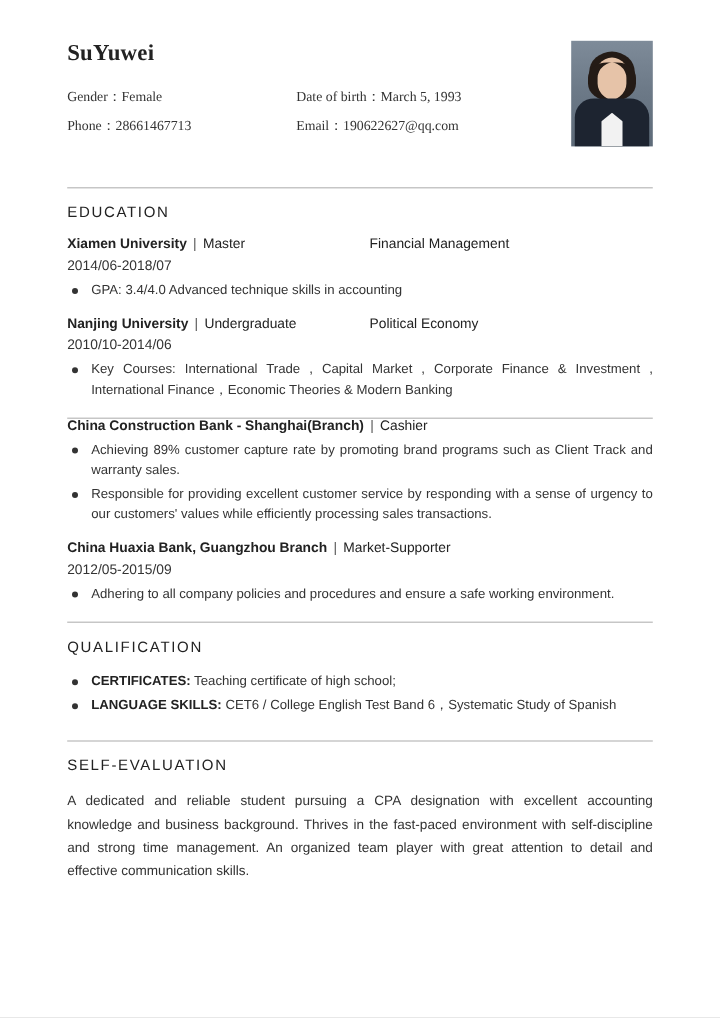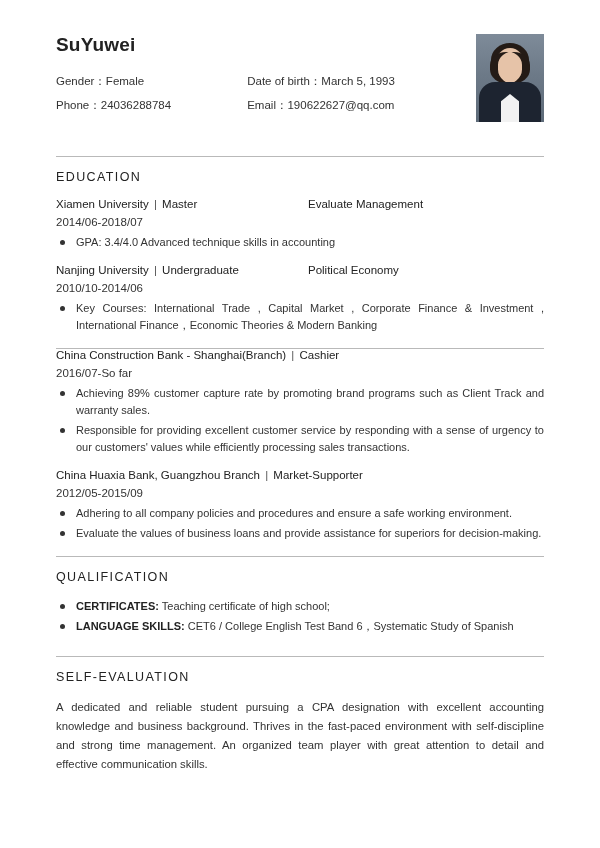--- a/index.html
+++ b/index.html
@@ -19,20 +19,21 @@
     overflow: hidden;
   }
   .content {
     padding: 34px 56px 0 56px;
   }
 
   
   .header {
     position: relative;
     min-height: 108px;
+    font-family: Liberation Serif, serif;
   }
   .name {
     font-size: 19px;
     font-weight: bold;
     color: #222;
     letter-spacing: 0.2px;
     margin: 0 0 18px 0;
   }
   .info-line {
     font-size: 11.5px;
@@ -122,21 +123,21 @@
   .entry {
     margin-bottom: 13px;
   }
   .entry-head {
     font-size: 11.5px;
     color: #222;
     margin-bottom: 6px;
     position: relative;
   }
   .entry-head .org {
-    font-weight: normal;
+    font-weight: bold;
   }
   .entry-head .sep {
     color: #555;
     padding: 0 2px;
   }
   .entry-head .role {
     font-weight: normal;
     margin-top: 44px;
   }
   .entry-head .right {
@@ -201,21 +202,21 @@
         <span class="col-a">
           <span>Gender：</span><span>Female</span>
         </span>
         <span>
           <span>Date of birth：</span><span>March 5, 1993</span>
         </span>
       </div>
 
       <div class="info-line">
         <span class="col-a">
-          <span>Phone：</span><span>24036288784</span>
+          <span>Phone：</span><span>28661467713</span>
         </span>
         <span>
           <span>Email：</span><span>190622627@qq.com</span>
         </span>
       </div>
 
 
       <div class="photo">
         <div class="hair"></div>
         <div class="head"></div>
@@ -226,21 +227,21 @@
     </div>
 
     <hr class="rule">
     <div class="section-title">EDUCATION</div>
 
     <div class="entry">
       <div class="entry-head">
         <span class="org">Xiamen University</span>
         <span class="sep">|</span>
         <span class="role">Master</span>
-        <span class="right">Evaluate Management</span>
+        <span class="right">Financial Management</span>
       </div>
       <div class="entry-date">2014/06-2018/07</div>
       <ul class="bullets">
         <li>GPA: 3.4/4.0        Advanced technique skills in accounting</li>
       </ul>
     </div>
 
     <div class="entry">
       <div class="entry-head">
         <span class="org">Nanjing University</span>
@@ -255,37 +256,35 @@
     </div>
 
     <hr class="rule">
 
     <div class="entry">
       <div class="entry-head">
         <span class="org">China Construction Bank - Shanghai(Branch)</span>
         <span class="sep">|</span>
         <span class="role">Cashier</span>
       </div>
-      <div class="entry-date">2016/07-So far</div>
       <ul class="bullets">
         <li>Achieving 89% customer capture rate by promoting brand programs such as Client Track and warranty sales.</li>
         <li>Responsible for providing excellent customer service by responding with a sense of urgency to our customers'  values while efficiently processing sales transactions.</li>
       </ul>
     </div>
 
     <div class="entry">
       <div class="entry-head">
         <span class="org">China Huaxia Bank, Guangzhou Branch</span>
         <span class="sep">|</span>
         <span class="role">Market-Supporter</span>
       </div>
       <div class="entry-date">2012/05-2015/09</div>
       <ul class="bullets">
         <li>Adhering to all company policies and procedures and ensure a safe working environment.</li>
-        <li>Evaluate the values of business loans and provide assistance for superiors for decision-making.</li>
       </ul>
     </div>
 
     <hr class="rule">
     <div class="section-title">QUALIFICATION</div>
     <ul class="bullets">
       <li>
         <b>CERTIFICATES:</b><span> Teaching certificate of high school;</span>
       </li>
       <li>

